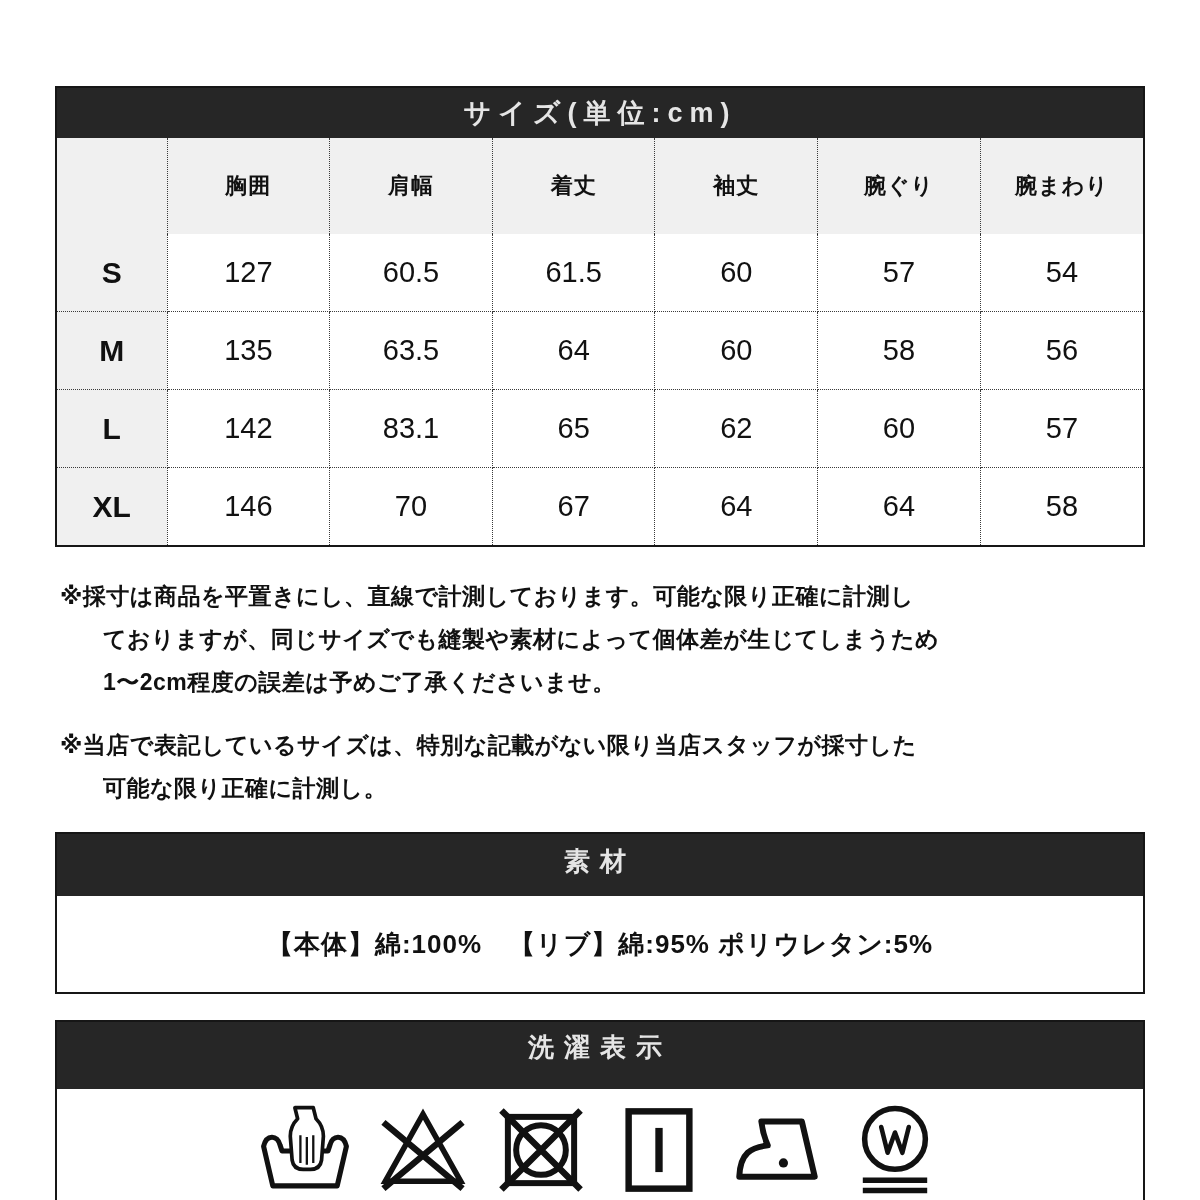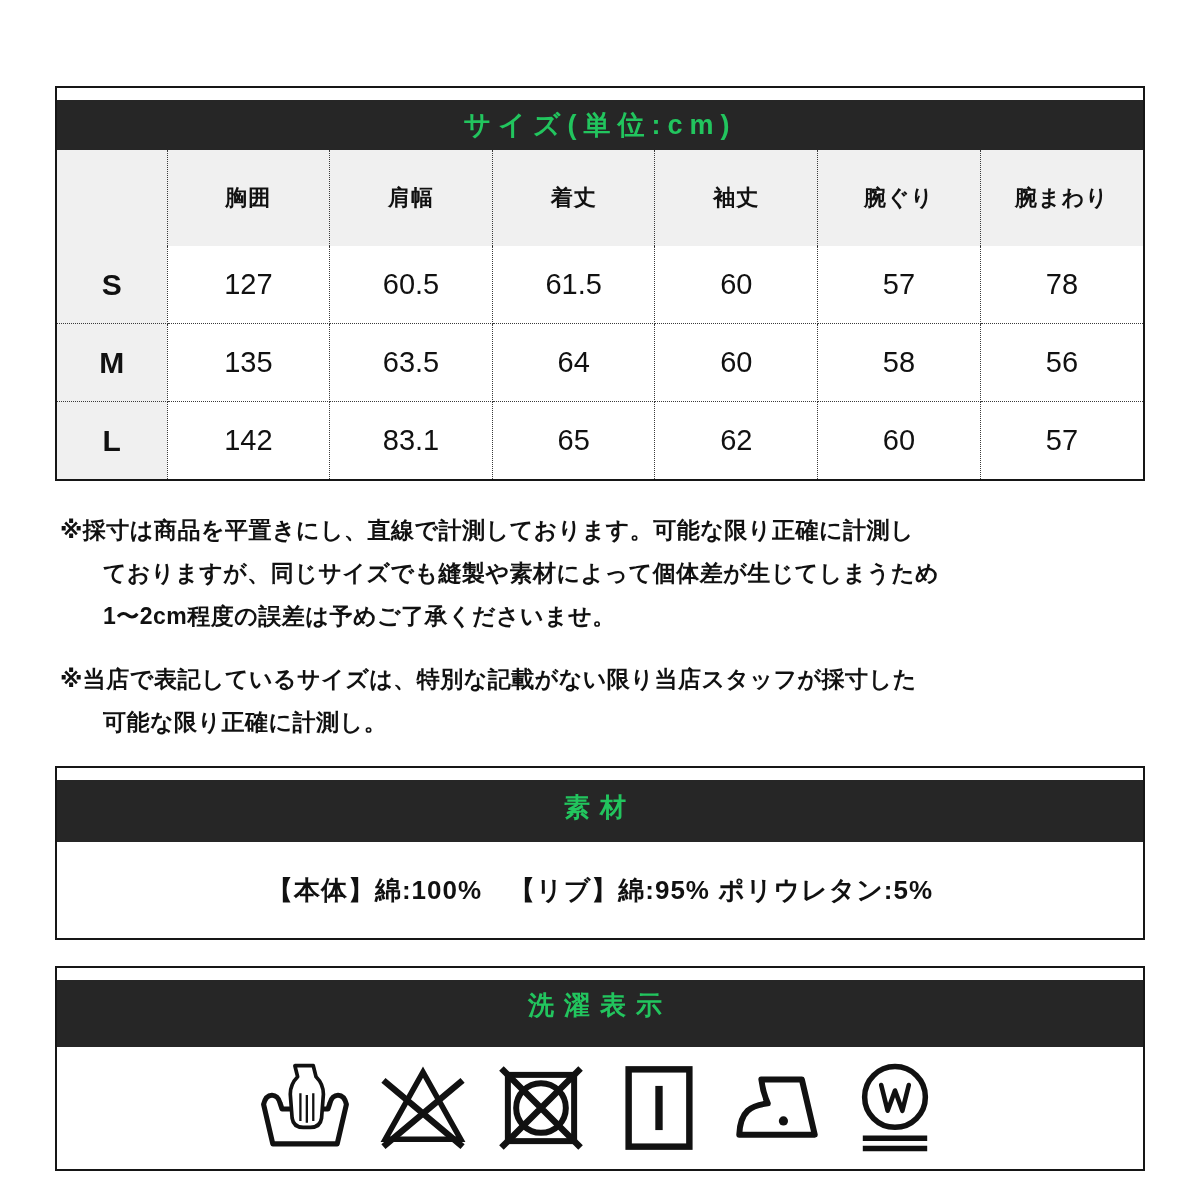--- a/index.html
+++ b/index.html
@@ -7,22 +7,22 @@
     width:1200px; height:1200px;
     font-family:"Liberation Sans","DejaVu Sans",sans-serif;
     color:#111;
     -webkit-font-smoothing:antialiased;
   }
   .page { padding:86px 55px 0 55px; }
 
   
   .size-table-box { border:2px solid #161616; }
   .bar {
-    background:#262626; color:#22c55e;
-    text-align:center; font-weight:bold;margin-top:12px;
+    background:#262626; color:#e5e5e5;
+    text-align:center; font-weight:bold;
   }
   .size-bar { height:50px; line-height:50px; font-size:27px; letter-spacing:7px; }
 
   table.size-table { width:100%; border-collapse:collapse; table-layout:fixed; }
   table.size-table col.c-size { width:110px; }
   table.size-table th, table.size-table td {
     border:1px dotted #3a3a3a;
     text-align:center; vertical-align:middle;
     padding:0;
   }
@@ -93,39 +93,48 @@
         </tr>
       </thead>
       <tbody>
         <tr>
           <td class="size-label">S</td>
           <td>127</td>
           <td>60.5</td>
           <td>61.5</td>
           <td>60</td>
           <td>57</td>
-          <td>78</td>
+          <td>54</td>
         </tr>
         <tr>
           <td class="size-label">M</td>
           <td>135</td>
           <td>63.5</td>
           <td>64</td>
           <td>60</td>
           <td>58</td>
           <td>56</td>
         </tr>
         <tr>
           <td class="size-label">L</td>
           <td>142</td>
           <td>83.1</td>
           <td>65</td>
           <td>62</td>
           <td>60</td>
           <td>57</td>
+        </tr>
+        <tr>
+          <td class="size-label">XL</td>
+          <td>146</td>
+          <td>70</td>
+          <td>67</td>
+          <td>64</td>
+          <td>64</td>
+          <td>58</td>
         </tr>
       </tbody>
     </table>
   </div>
 
   <div class="note note-1">
     <div class="ln-first">※採寸は商品を平置きにし、直線で計測しております。可能な限り正確に計測し</div>
     <div class="ln-cont">ておりますが、同じサイズでも縫製や素材によって個体差が生じてしまうため</div>
     <div class="ln-cont">1〜2cm程度の誤差は予めご了承くださいませ。</div>
   </div>

